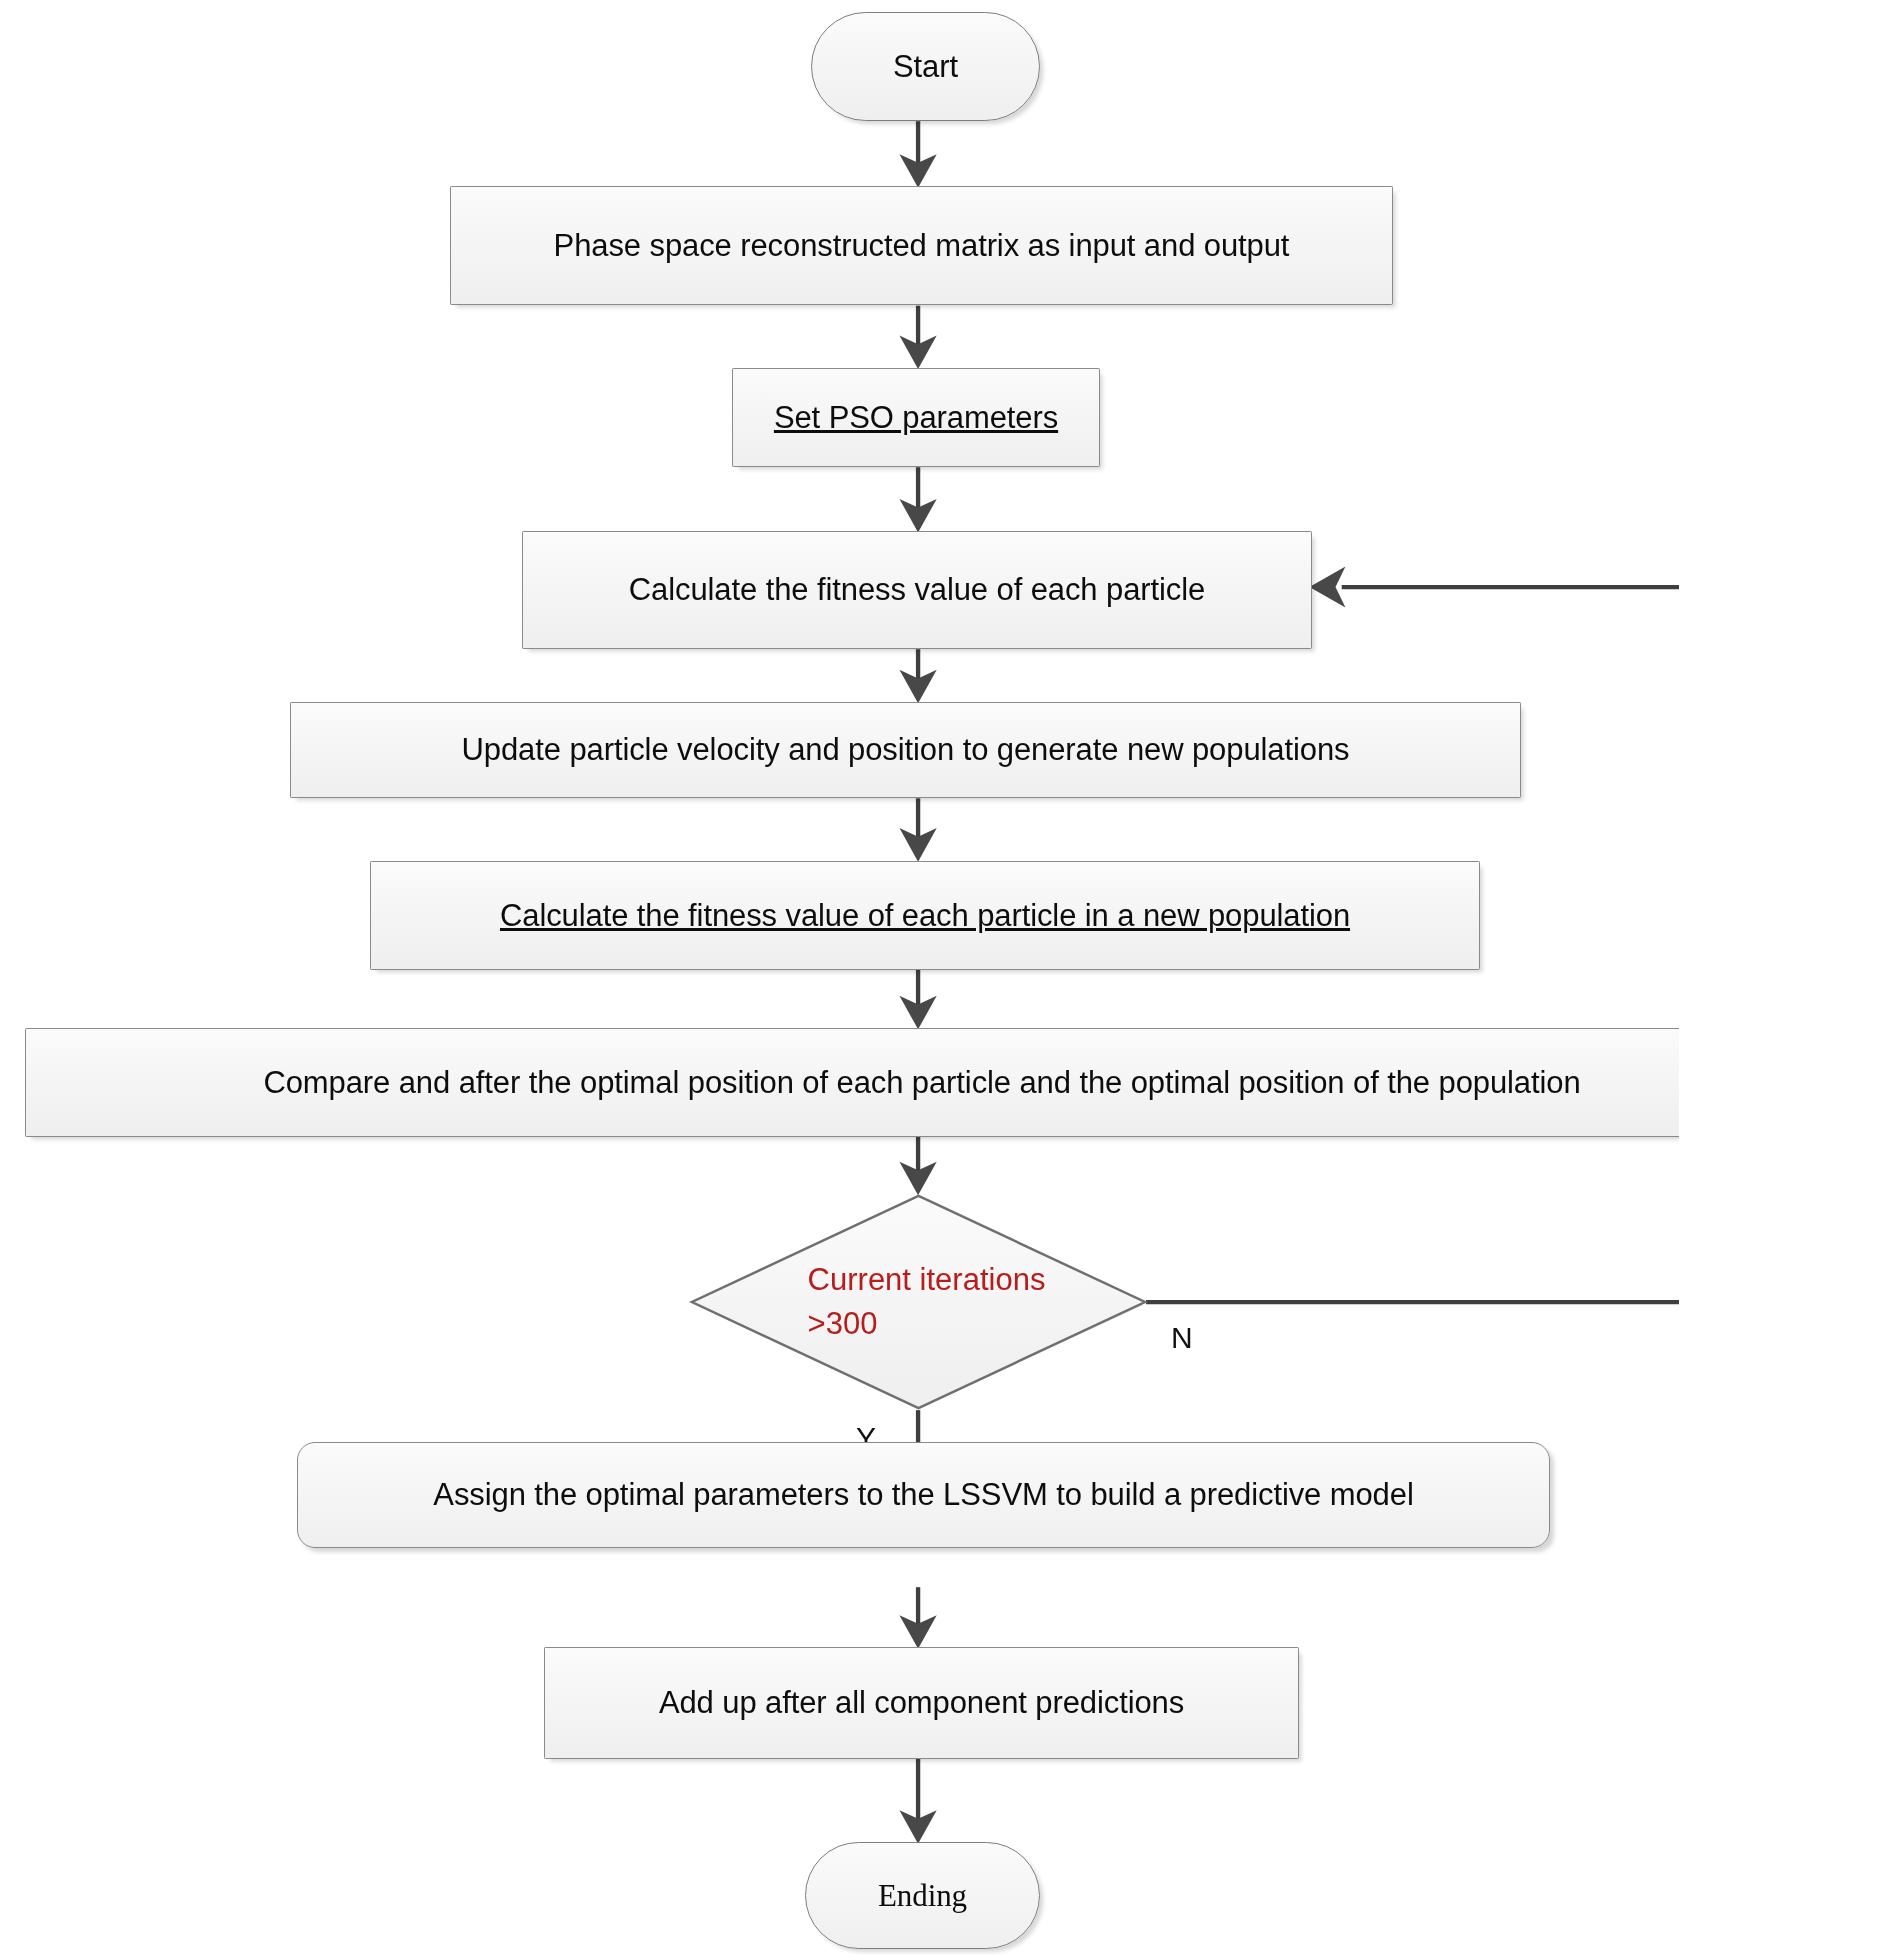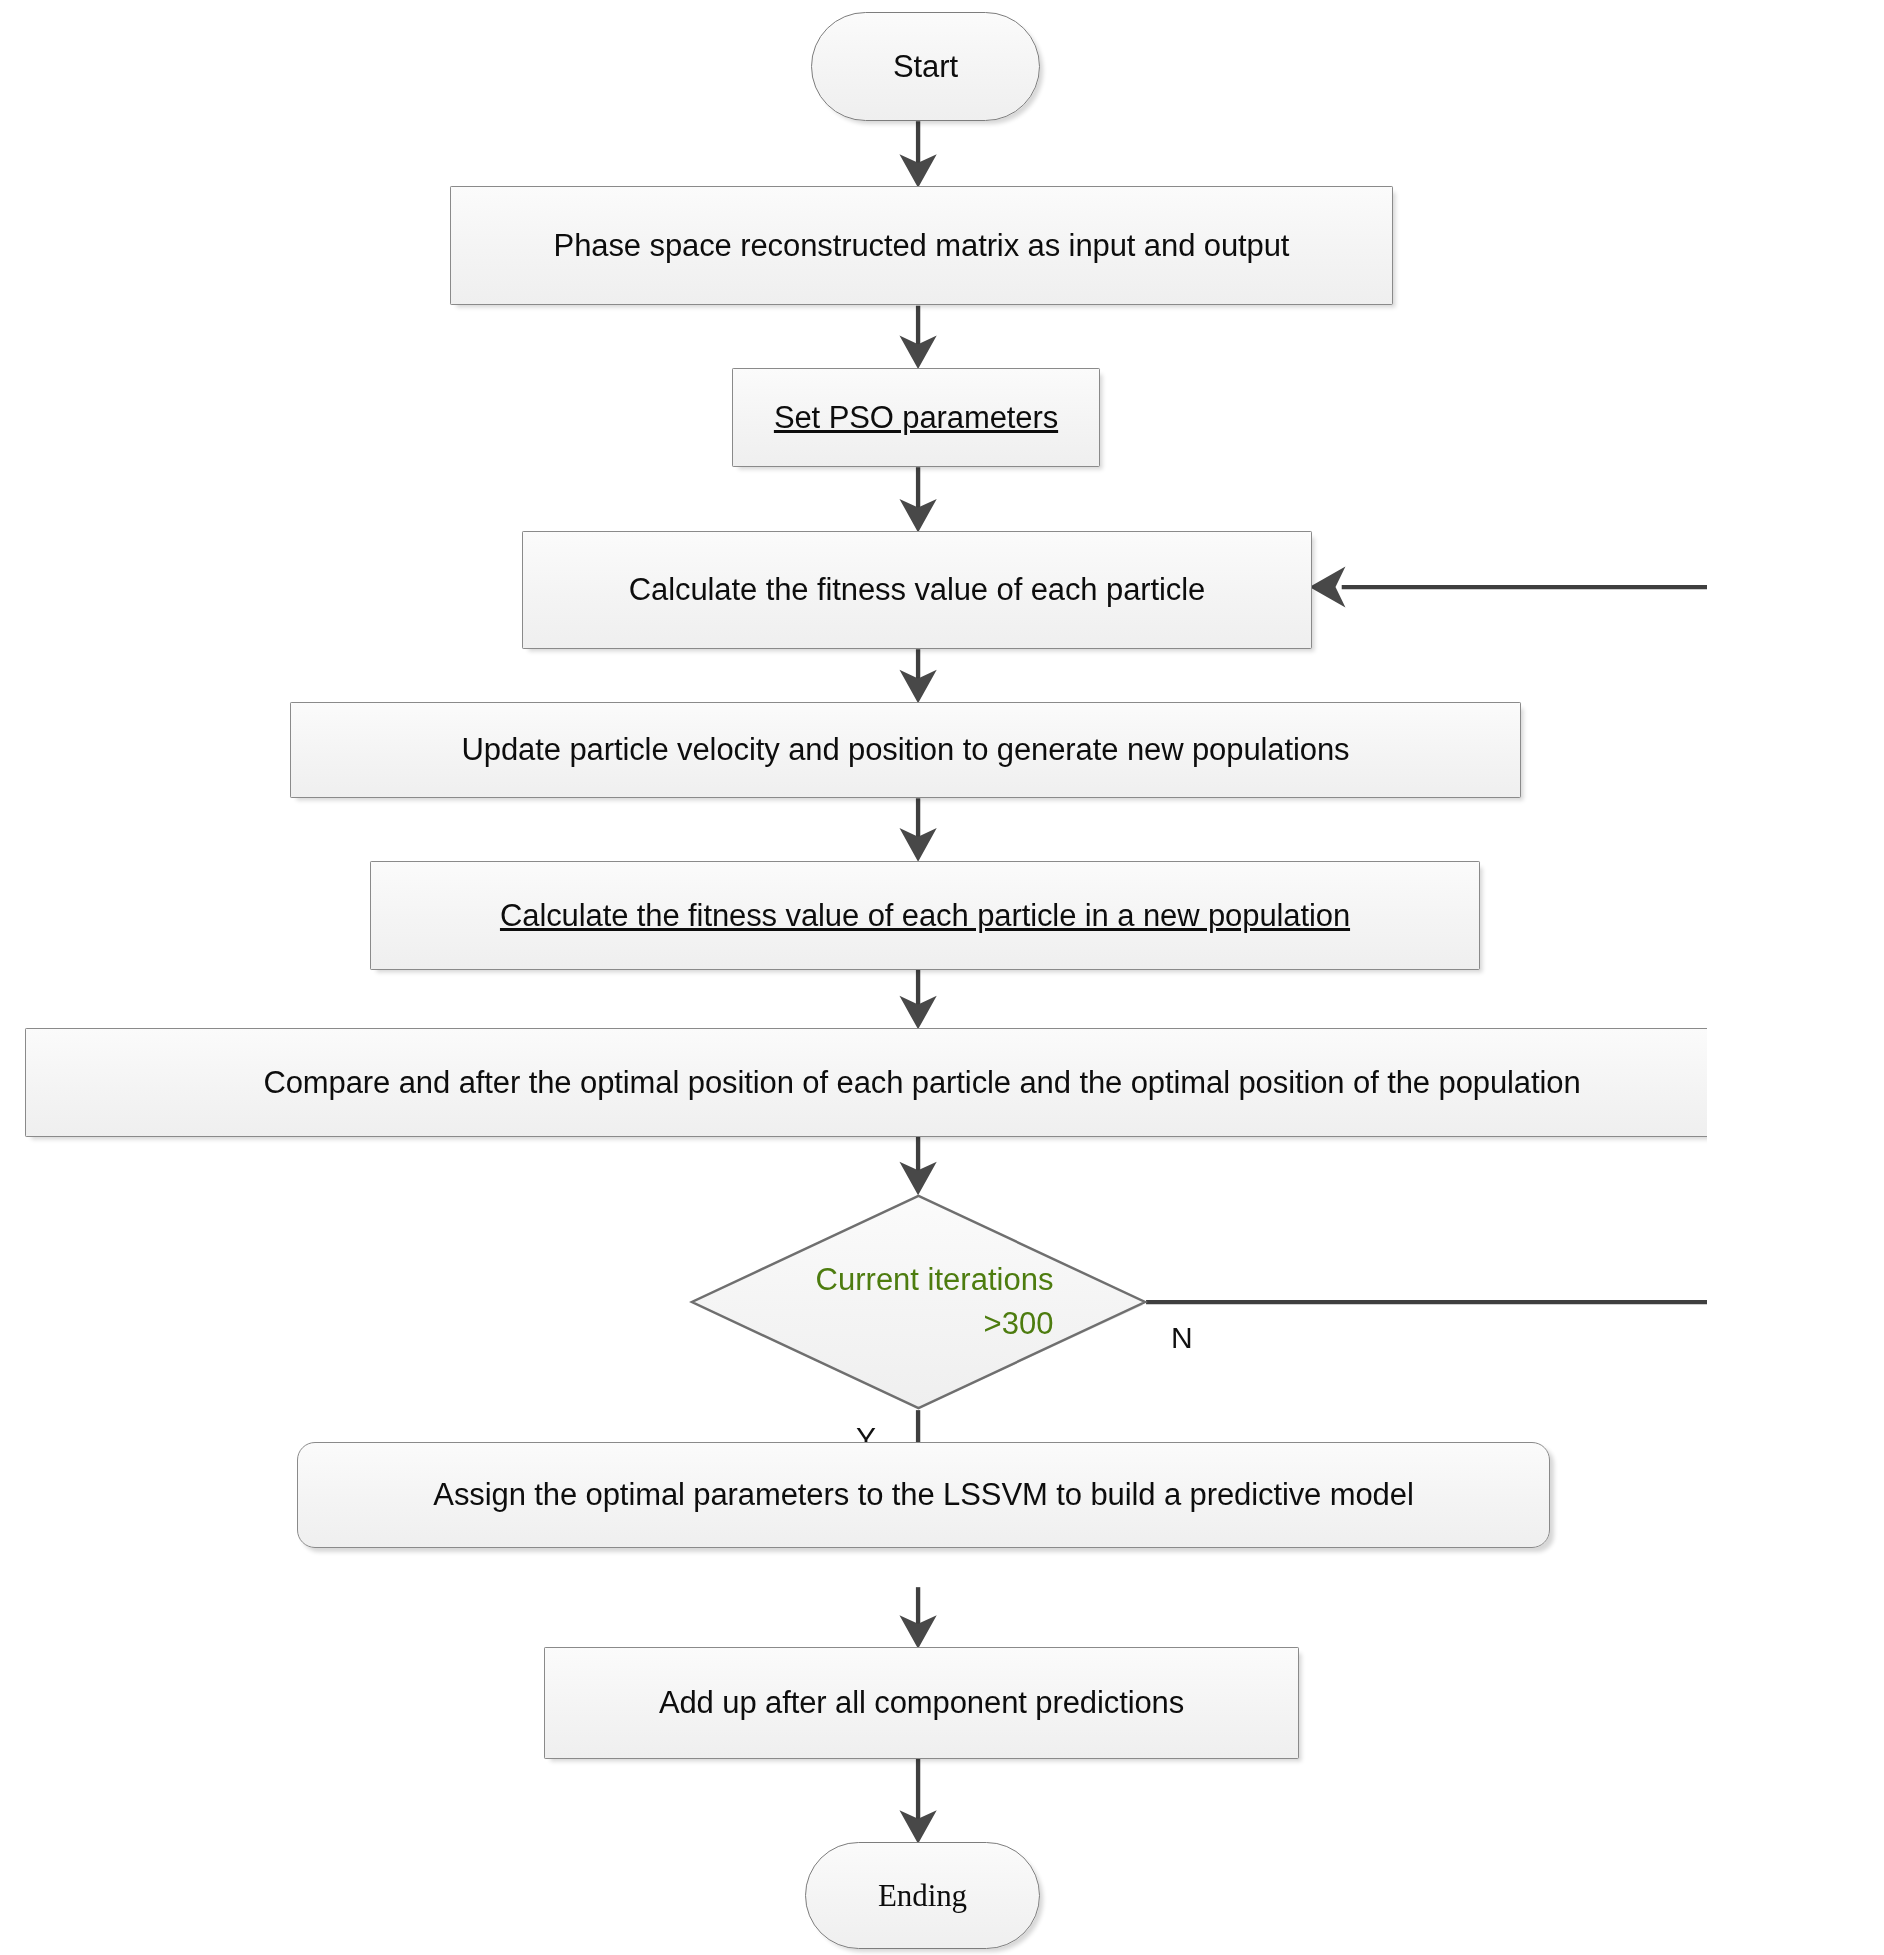--- a/index.html
+++ b/index.html
@@ -10,21 +10,20 @@
   }
   body {
     font-family: "Liberation Sans", sans-serif;
   }
   #canvas {
     position: relative;
     width: 1679px;
     height: 1955px;
     background: #ffffff;
     overflow: hidden;
-    padding-left: 28px;
   }
   
   .node {
     position: absolute;
     box-sizing: border-box;
     display: flex;
     align-items: center;
     justify-content: center;
     text-align: center;
     color: #0d0d0d;
@@ -54,32 +53,32 @@
     position: absolute;
   }
   .decision-wrap svg {
     position: absolute;
     left: 0;
     top: 0;
     overflow: visible;
   }
   .decision-label {
     position: absolute;
-    left: 16px;
+    left: 8px;
     top: 0;
     width: 100%;
     height: 100%;
     display: flex;
     flex-direction: column;
     align-items: center;
     justify-content: center;
     font-size: 31px;
     line-height: 1.42;
-    color: #4d7c0f;
-    text-align: right;
+    color: #b91c1c;
+    text-align: left;
     white-space: pre-line;
   }
   
   .edges {
     position: absolute;
     left: 0;
     top: 0;
     width: 1884px;
     height: 1955px;
     pointer-events: none;

